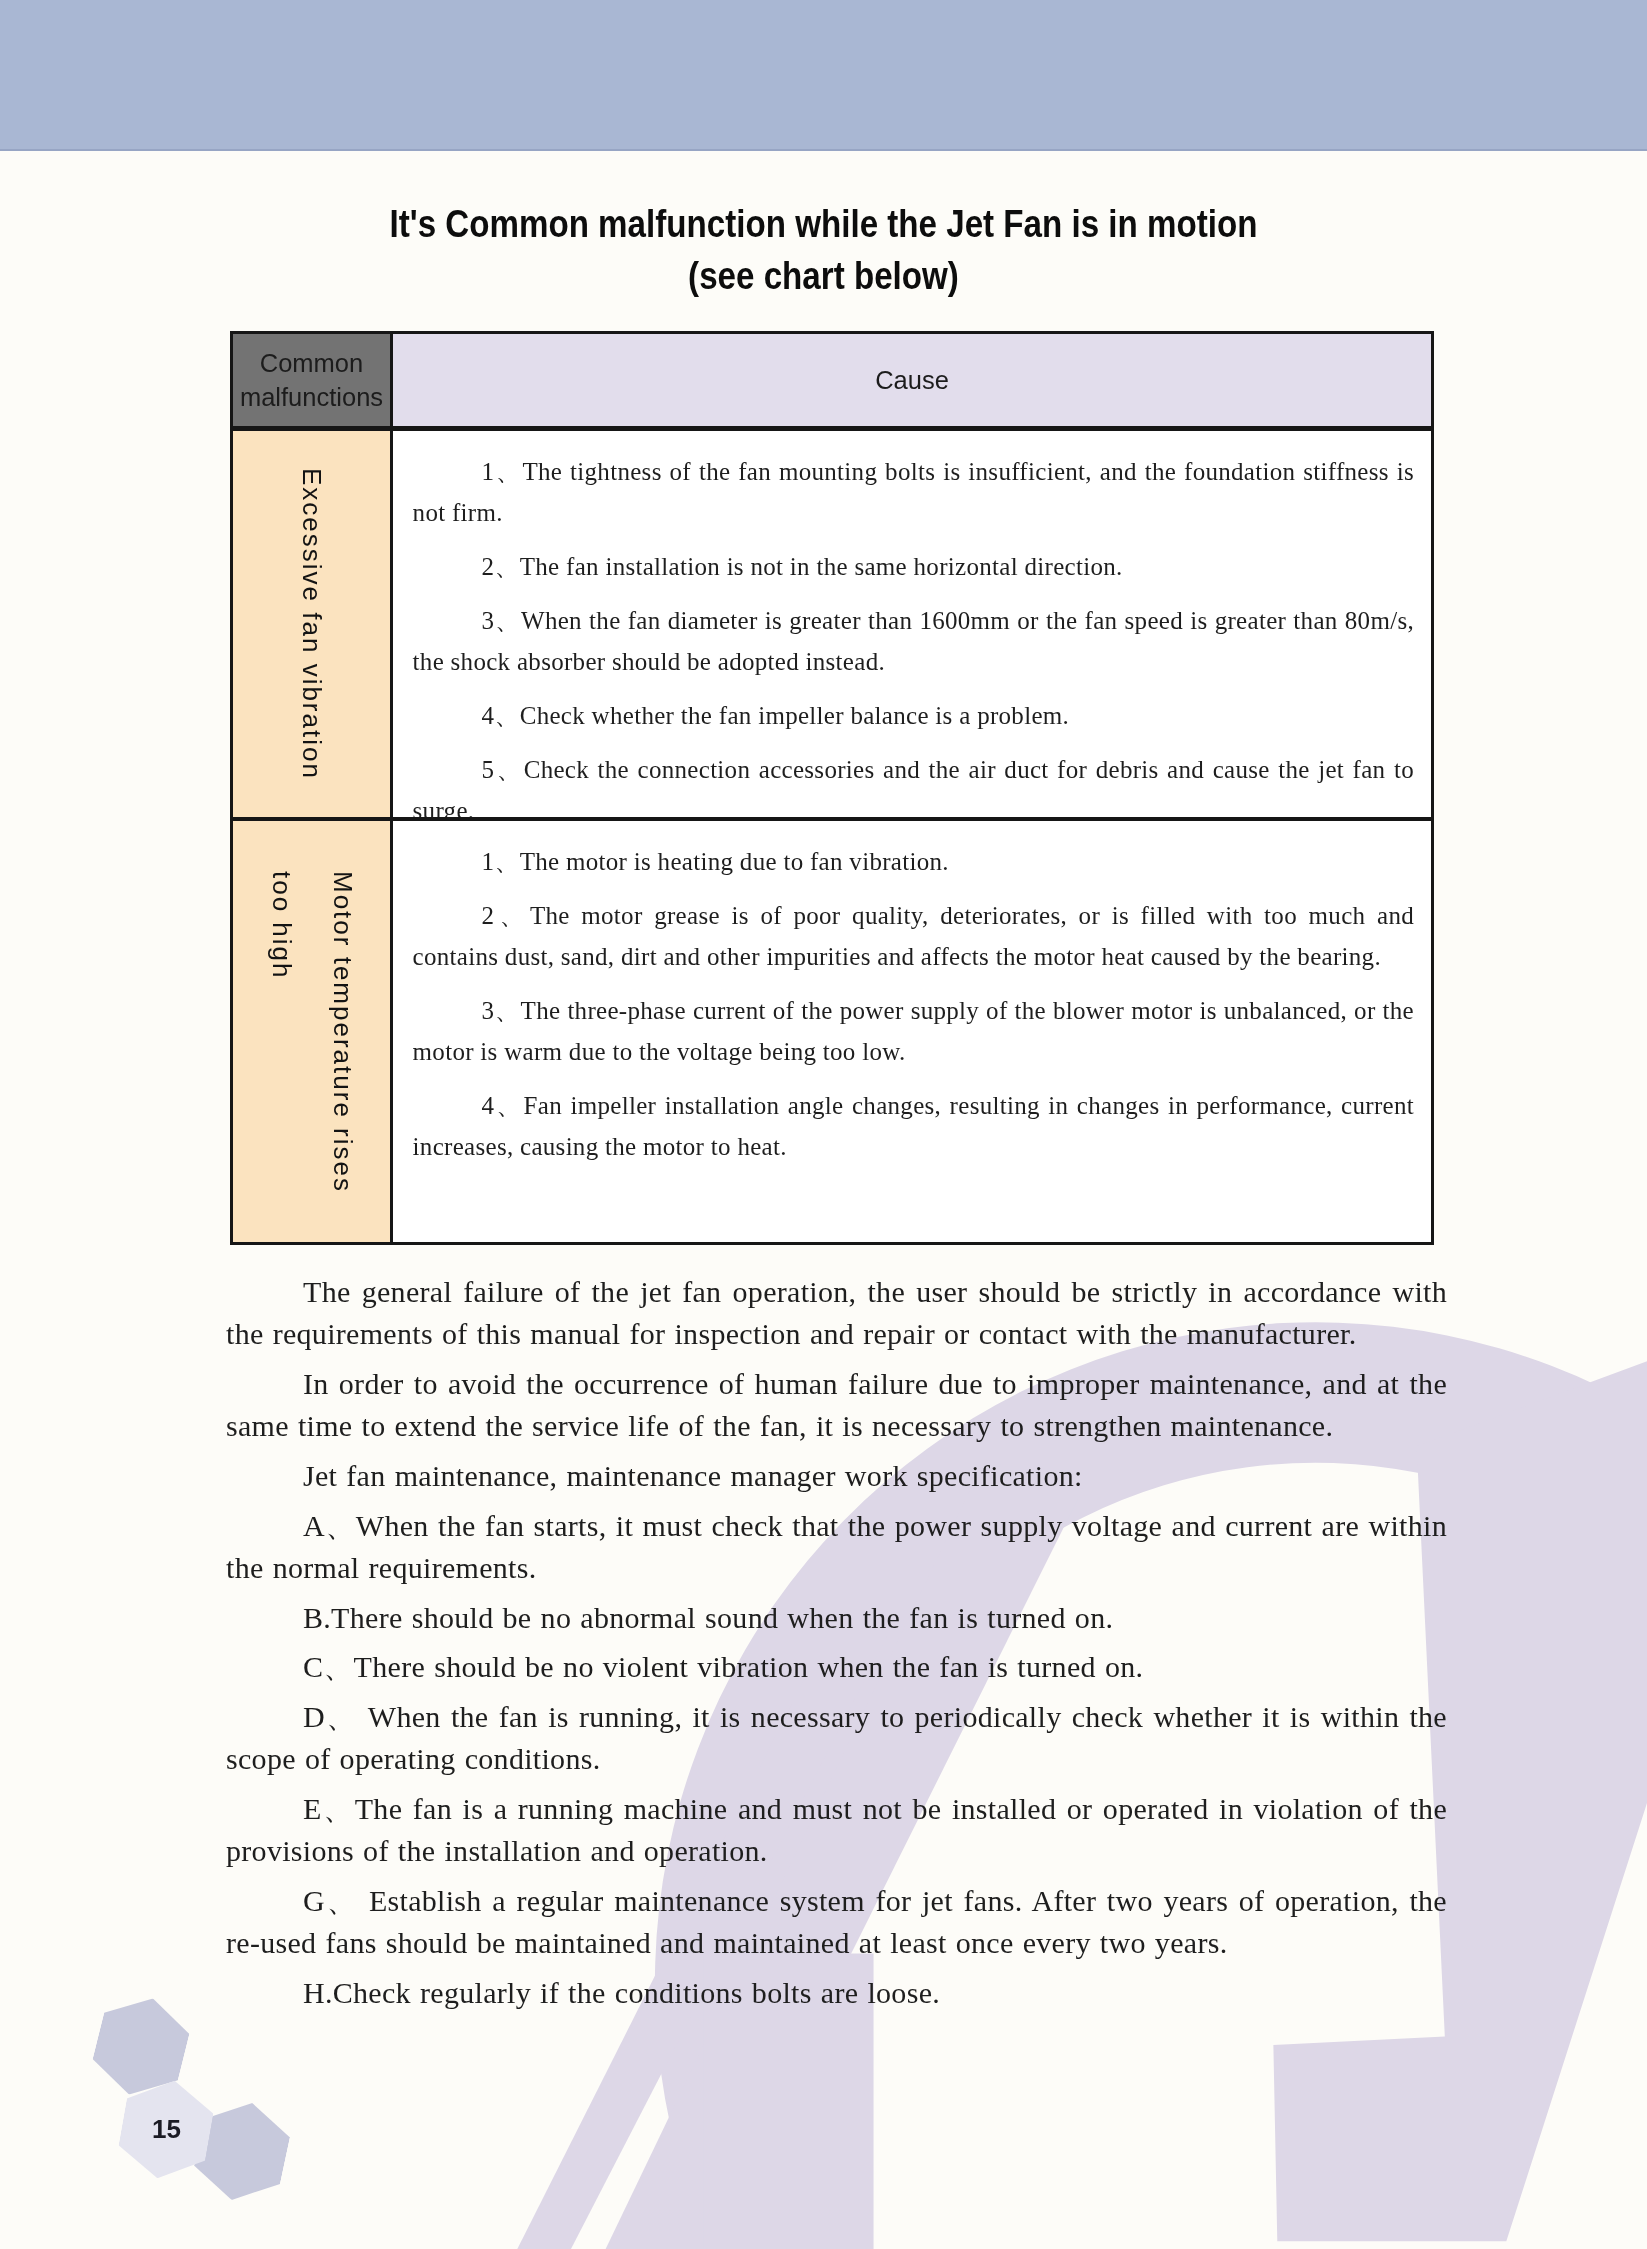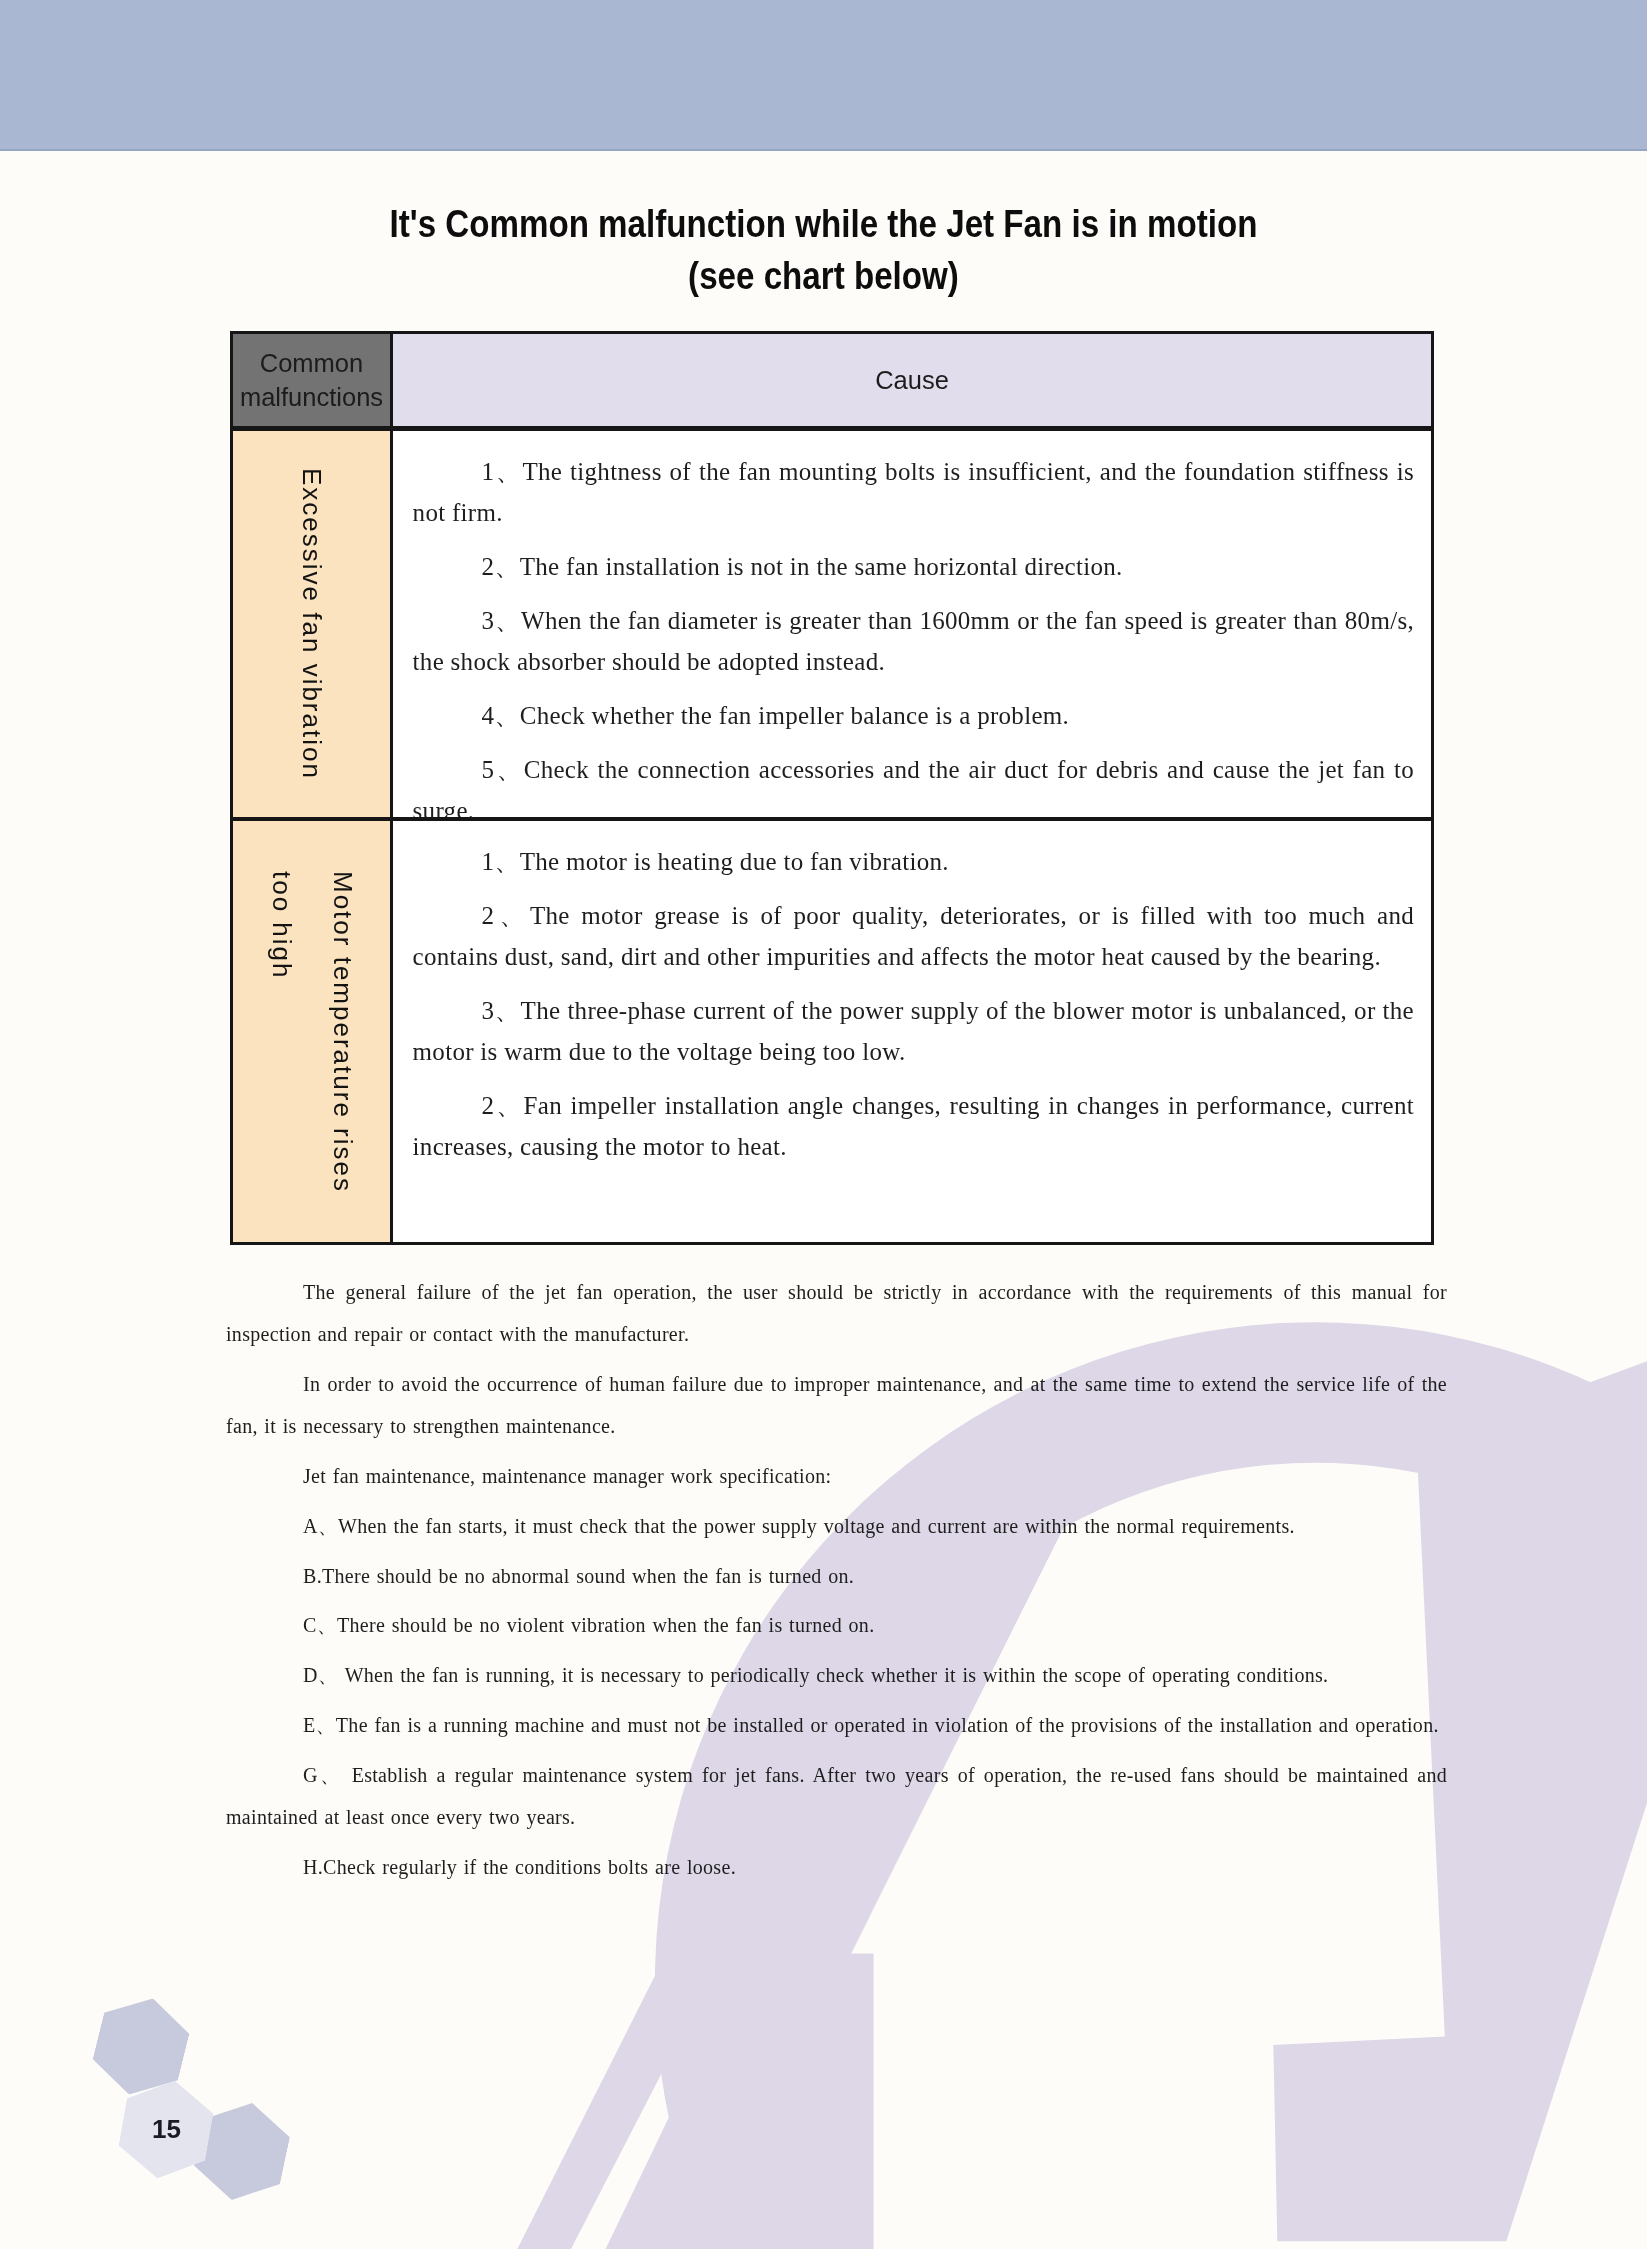--- a/index.html
+++ b/index.html
@@ -97,21 +97,21 @@
     text-align: justify;
     text-indent: 69px;
     letter-spacing: 0.3px;
     color: #1e1e1e;
   }
 
   
   .body-text {
     left: 226px; top: 1271px; width: 1221px;
     z-index: 3;
-    font-size: 20px; line-height: 42px;
+    font-size: 30px; line-height: 42px;
   }
   .body-text p {
     margin: 0 0 7.9px 0;
     text-align: justify;
     text-indent: 77px;
     letter-spacing: 0.3px;
     word-spacing: 1.3px;
   }
 </style>
 </head>
@@ -163,21 +163,21 @@
   <div class="cell col-left label-cell">
     <div class="v-text">
       <div>Motor temperature rises</div>
       <div>too high</div>
     </div>
   </div>
   <div class="cell content-cell">
     <p>1、The motor is heating due to fan vibration.</p>
     <p>2、The motor grease is of poor quality, deteriorates, or is filled with too much and contains dust, sand, dirt and other impurities and affects the motor heat caused by the bearing.</p>
     <p>3、The three-phase current of the power supply of the blower motor is unbalanced, or the motor is warm due to the voltage being too low.</p>
-    <p>2、Fan impeller installation angle changes, resulting in changes in performance, current increases, causing the motor to heat.</p>
+    <p>4、Fan impeller installation angle changes, resulting in changes in performance, current increases, causing the motor to heat.</p>
   </div>
 </div>
 
 <div class="layer body-text">
   <p>The general failure of the jet fan operation, the user should be strictly in accordance with the requirements of this manual for inspection and repair or contact with the manufacturer.</p>
   <p>In order to avoid the occurrence of human failure due to improper maintenance, and at the same time to extend the service life of the fan, it is necessary to strengthen maintenance.</p>
   <p>Jet fan maintenance, maintenance manager work specification:</p>
   <p>A、When the fan starts, it must check that the power supply voltage and current are within the normal requirements.</p>
   <p>B.There should be no abnormal sound when the fan is turned on.</p>
   <p>C、There should be no violent vibration when the fan is turned on.</p>

